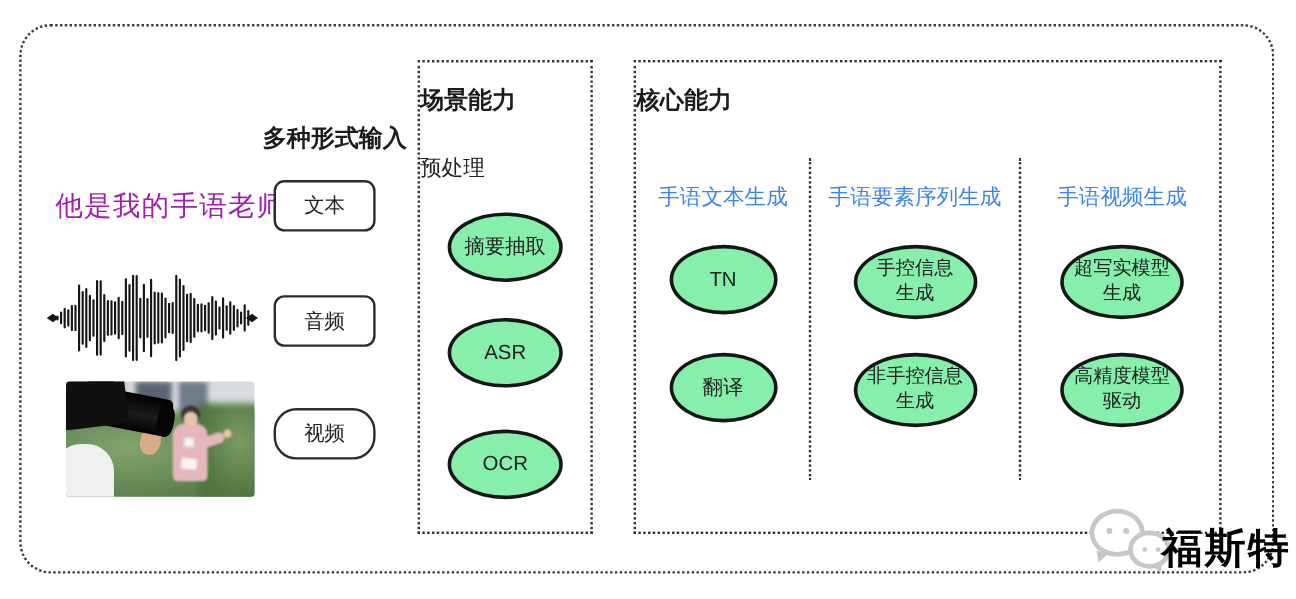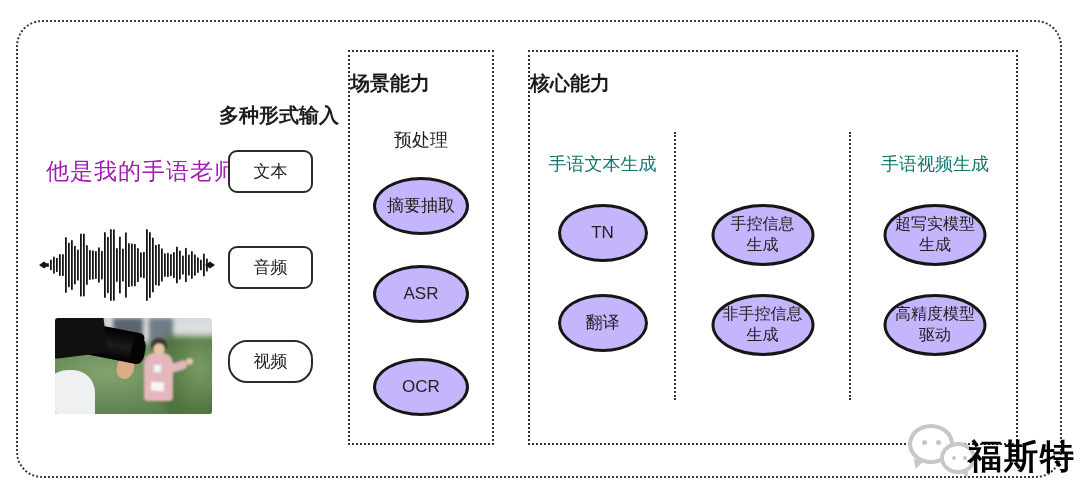--- a/index.html
+++ b/index.html
@@ -105,42 +105,42 @@
     position:absolute; left:528px; top:50px;
     width:490px; height:395px;
     border:2px dotted #333;
   }
   .box-title {
     position:absolute; top:18px; left:0; width:100%;
     text-align:left; font-size:20px; font-weight:bold; color:#1b1b1b;
   }
   .scene-sub {
     position:absolute; top:76px; left:0; width:100%;
-    text-align:center; font-size:18px; color:#222;
+    text-align:left; font-size:18px; color:#222;
   }
   .node {
     position:absolute;
     border:3px solid #161616; border-radius:50%;
-    background:#c4b5fd;
+    background:#86efac;
     display:flex; align-items:center; justify-content:center;
     text-align:center; white-space:pre-line;
     font-size:16px; line-height:1.3; color:#222;
   }
   .scene-box .node { left:23px; width:96px; height:58px; font-size:17px; }
   .scene-box .n1 { top:125px; }
   .scene-box .n2 { top:213px; }
   .scene-box .n3 { top:306px; }
 
   .core-col { position:absolute; top:0; height:100%; }
   .col-1 { left:0;     width:145px; }
   .col-2 { left:145px; width:175px; }
   .col-3 { left:320px; width:170px; }
   .col-header {
     position:absolute; top:100px; left:0; width:100%;
-    text-align:center; font-size:18px; color:#0f766e;
+    text-align:center; font-size:18px; color:#3b82f6;
   }
   .core-col .node { left:50%; transform:translateX(-50%); }
   .col-1 .node { width:90px;  height:58px; font-size:17px; }
   .col-2 .node, .col-3 .node { width:103px; height:62px;font-family:Liberation Serif, serif; }
   .core-col .node-1 { top:152px; }
   .core-col .node-2 { top:242px; }
   .divider {
     position:absolute; top:80px; height:268px; width:0;
     border-left:2px dotted #333;
   }
@@ -288,20 +288,21 @@
     <div class="divider div-1"></div>
     <div class="divider div-2"></div>
 
     <div class="core-col col-1">
       <div class="col-header">手语文本生成</div>
       <div class="node node-1">TN</div>
       <div class="node node-2">翻译</div>
     </div>
 
     <div class="core-col col-2">
+      <div class="col-header">手语要素序列生成</div>
       <div class="node node-1">手控信息
 生成</div>
       <div class="node node-2">非手控信息
 生成</div>
     </div>
 
     <div class="core-col col-3">
       <div class="col-header">手语视频生成</div>
       <div class="node node-1">超写实模型
 生成</div>

